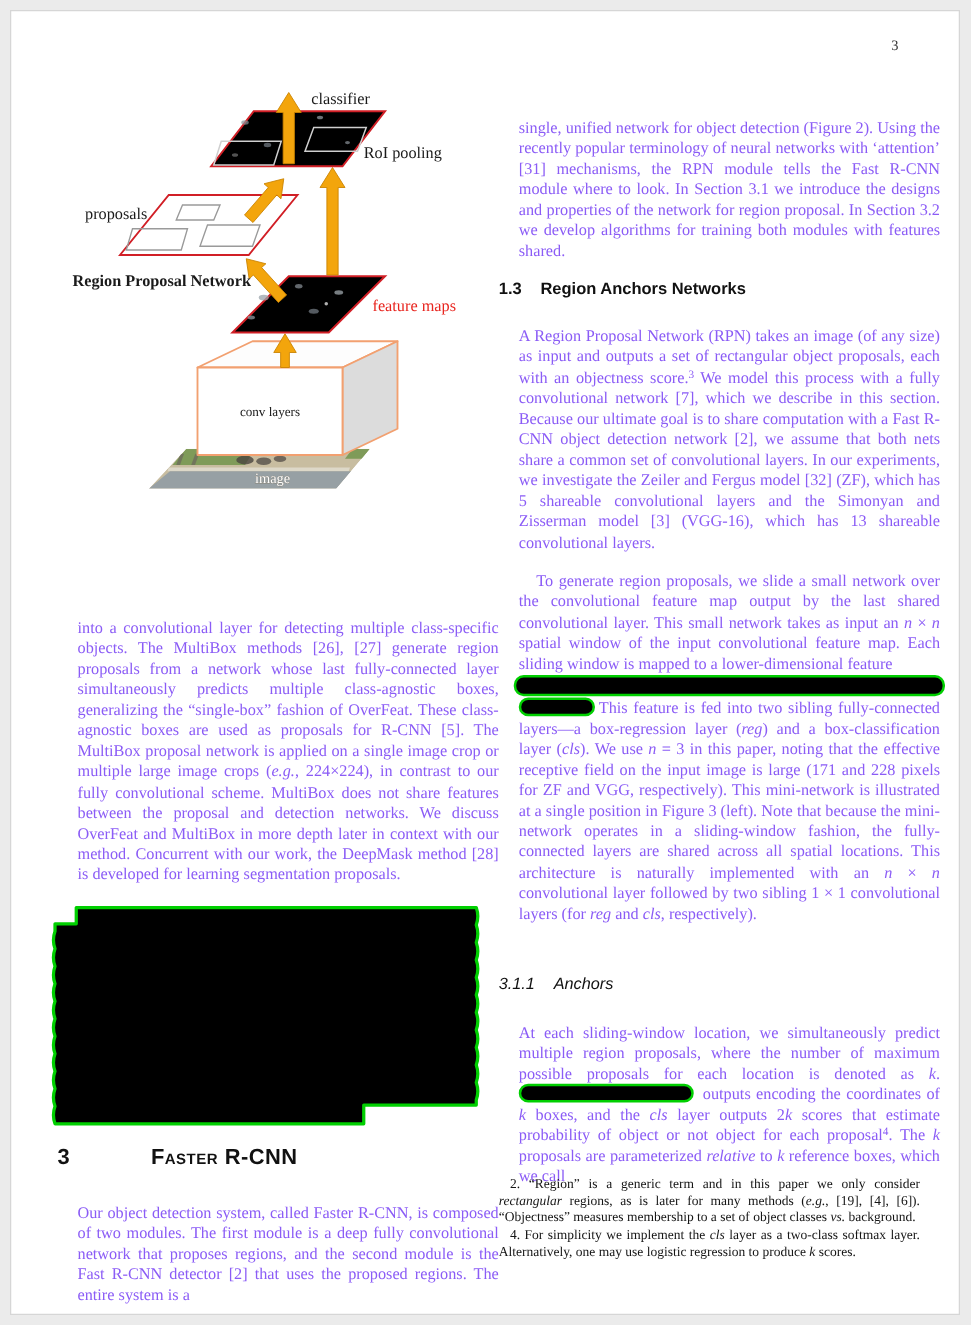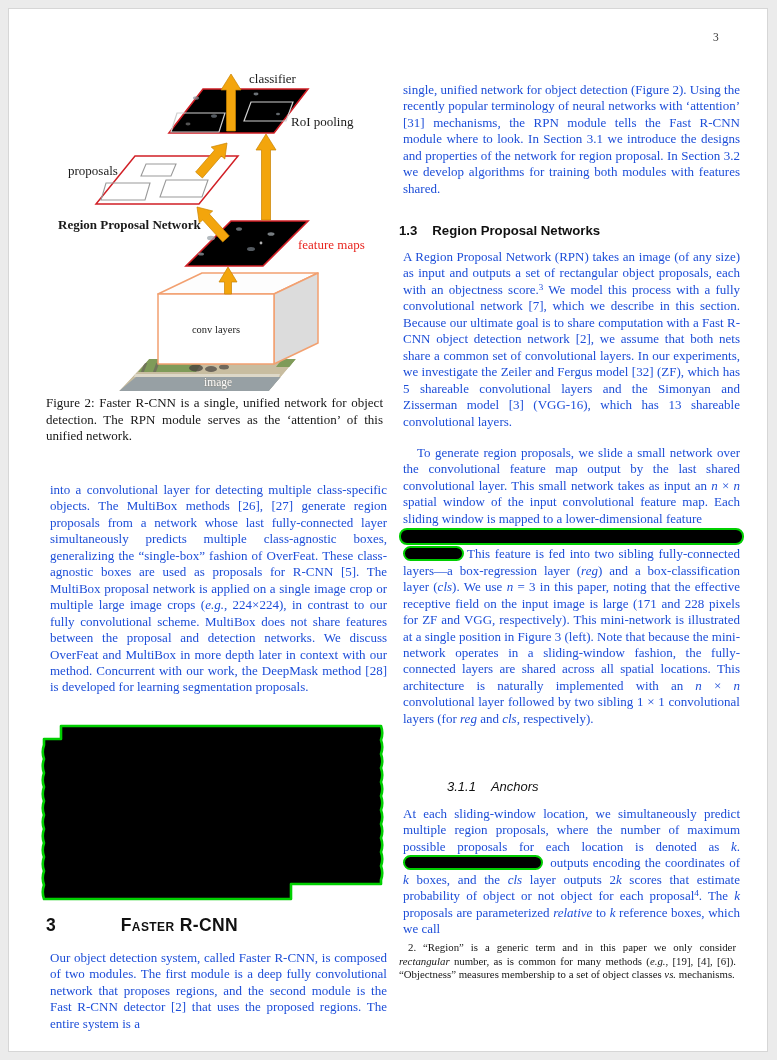--- a/index.html
+++ b/index.html
@@ -2,28 +2,28 @@
 <html><head>
 <meta charset="utf-8">
 <style>
   html,body{margin:0;padding:0;}
   body{width:777px;height:1060px;background:#ebebeb;position:relative;
        font-family:"Liberation Serif",serif;}
   #page{position:absolute;left:8px;top:8px;width:760px;height:1044px;
         background:#ffffff;border:1px solid #d6d6d6;box-sizing:border-box;}
   .abs{position:absolute;}
   .body-text{font:13px/16.45px "Liberation Serif",serif;text-align:justify;
-             color:#1d4ed8;margin:4px;}
+             color:#8b5cf6;margin:16px;}
   .body-text i{font-style:italic;}
   .body-text sup{font-size:9px;vertical-align:4px;line-height:0;}
   .indent{text-indent:14px;}
   #page-number{font:11.5px "Liberation Serif",serif;color:#333;}
   #caption{font:13px/16.6px "Liberation Serif",serif;text-align:justify;color:#151515;}
   .h31{font:bold 13.2px "Liberation Sans",sans-serif;color:#111;}
-  .h311{font:italic 13px "Liberation Sans",sans-serif;color:#111;margin-left:48px;}
+  .h311{font:italic 13px "Liberation Sans",sans-serif;color:#111;}
   .h3big{font:bold 17.5px "Liberation Sans",sans-serif;color:#111;}
   .h3big .sc{font-variant:small-caps;letter-spacing:.4px;padding-left:48px;}
   .h-num{margin-right:15px;}
   .h-num-big{margin-right:17px;}
   .fn{font:10.8px/13.7px "Liberation Serif",serif;text-align:justify;
       text-indent:9px;color:#151515;margin:0;}
   .fn i{}
   .bar-full{display:block;height:13px;background:#000;border:2.5px solid #00cf00;
             border-radius:8px;margin:1px -4px 1px -4px;}
   .bar-pill{display:inline-block;background:#000;border:2.5px solid #00cf00;
@@ -106,21 +106,20 @@
       <polygon points="205,46 247,46 240,65 198,65" fill="none" stroke="#cfcfcf" stroke-width="1.2"></polygon>
     </g>
     <text class="figtext" x="245" y="70" font-size="13">RoI pooling</text>
 
     <path d="M180.5,75 L180.5,34 L175,34 L185,18 L195,34 L189.5,34 L189.5,75 Z" fill="#f3a50c" stroke="#c98200" stroke-width=".7"></path>
     <text class="figtext" x="203" y="27" font-size="13">classifier</text>
 
     <text class="figtext" x="12" y="173" font-size="13" font-weight="bold">Region Proposal Network</text>
   </svg>
 
-  <div class="abs" id="caption" style="left:37px;top:386px;width:337px;">Figure 2: Faster R-CNN is a single, unified network for object detection. The RPN module serves as the ‘attention’ of this unified network.</div>
 
   <p class="abs body-text" style="left:37px;top:469px;width:337px;"><span>into a convolutional layer for detecting multiple class-specific objects. The MultiBox methods [26], [27] generate region proposals from a network whose last fully-connected layer simultaneously predicts multiple class-agnostic boxes, generalizing the “single-box” fashion of OverFeat. These class-agnostic boxes are used as proposals for R-CNN [5]. The MultiBox proposal network is applied on a single image crop or multiple large image crops (</span><i>e.g.</i><span>, 224×224), in contrast to our fully convolutional scheme. MultiBox does not share features between the proposal and detection networks. We discuss OverFeat and MultiBox in more depth later in context with our method. Concurrent with our work, the DeepMask method [28] is developed for learning segmentation proposals.</span></p>
 
   <svg class="abs" style="left:31px;top:713px;" width="350" height="186" viewBox="0 0 350 186">
     <path fill="#000000" stroke="#00cf00" stroke-width="2.6" stroke-linejoin="round" d="M21,4 H341
          q 2.5,7 0,14 q 2.5,7 0,14 q 2.5,7 0,14 q 2.5,7 0,14 q 2.5,7 0,14 q 2.5,7 0,14
          q 2.5,7 0,14 q 2.5,7 0,14 q 2.5,7 0,14 q 2.5,7 0,14 q 2.5,7 0,14 l 0,4
          L 251,162 V 177 H 4
          q -2.5,-7 0,-14 q -2.5,-7 0,-14 q -2.5,-7 0,-14 q -2.5,-7 0,-14 q -2.5,-7 0,-14 q -2.5,-7 0,-14
          q -2.5,-7 0,-14 q -2.5,-7 0,-14 q -2.5,-7 0,-14 q -2.5,-7 0,-14 q -2.5,-7 0,-14 l 0,-6
@@ -129,30 +128,31 @@
 
   <div class="abs h3big" style="left:37px;top:906px;">
     <span class="h-num-big">3</span><span class="sc">Faster R-CNN</span>
   </div>
 
   <p class="abs body-text" style="left:37px;top:937px;width:337px;">Our object detection system, called Faster R-CNN, is composed of two modules. The first module is a deep fully convolutional network that proposes regions, and the second module is the Fast R-CNN detector [2] that uses the proposed regions. The entire system is a</p>
 
   <p class="abs body-text" style="left:390px;top:69px;width:337px;">single, unified network for object detection (Figure 2). Using the recently popular terminology of neural networks with ‘attention’ [31] mechanisms, the RPN module tells the Fast R-CNN module where to look. In Section 3.1 we introduce the designs and properties of the network for region proposal. In Section 3.2 we develop algorithms for training both modules with features shared.</p>
 
   <div class="abs h31" style="left:390px;top:214px;">
-    <span class="h-num">1.3</span><span>Region Proposal Networks</span>
+    <span class="h-num">1.3</span><span>Region Anchors Networks</span>
   </div>
 
   <p class="abs body-text" style="left:390px;top:236px;width:337px;"><span>A Region Proposal Network (RPN) takes an image (of any size) as input and outputs a set of rectangular object proposals, each with an objectness score.</span><sup>3</sup><span> We model this process with a fully convolutional network [7], which we describe in this section. Because our ultimate goal is to share computation with a Fast R-CNN object detection network [2], we assume that both nets share a common set of convolutional layers. In our experiments, we investigate the Zeiler and Fergus model [32] (ZF), which has 5 shareable convolutional layers and the Simonyan and Zisserman model [3] (VGG-16), which has 13 shareable convolutional layers.</span></p>
 
   <p class="abs body-text indent" style="left:390px;top:432px;width:337px;"><span>To generate region proposals, we slide a small network over the convolutional feature map output by the last shared convolutional layer. This small network takes as input an </span><i>n</i><span> × </span><i>n</i><span> spatial window of the input convolutional feature map. Each sliding window is mapped to a lower-dimensional feature</span><span class="bar-full"></span><span class="bar-pill" style="width: 57px;"></span><span>This feature is fed into two sibling fully-connected layers—a box-regression layer (</span><i>reg</i><span>) and a box-classification layer (</span><i>cls</i><span>). We use </span><i>n</i><span> = 3 in this paper, noting that the effective receptive field on the input image is large (171 and 228 pixels for ZF and VGG, respectively). This mini-network is illustrated at a single position in Figure 3 (left). Note that because the mini-network operates in a sliding-window fashion, the fully-connected layers are shared across all spatial locations. This architecture is naturally implemented with an </span><i>n</i><span> × </span><i>n</i><span> convolutional layer followed by two sibling 1 × 1 convolutional layers (for </span><i>reg</i><span> and </span><i>cls</i><span>, respectively).</span></p>
 
   <div class="abs h311" style="left:390px;top:770px;">
     <span class="h-num">3.1.1</span><span>Anchors</span>
   </div>
 
   <p class="abs body-text" style="left:390px;top:793px;width:337px;"><span>At each sliding-window location, we simultaneously predict multiple region proposals, where the number of maximum possible proposals for each location is denoted as </span><i>k</i><span>. </span><span class="bar-pill" style="width: 136px;"></span><span> outputs encoding the coordinates of </span><i>k</i><span> boxes, and the </span><i>cls</i><span> layer outputs 2</span><i>k</i><span> scores that estimate probability of object or not object for each proposal</span><sup>4</sup><span>. The </span><i>k</i><span> proposals are parameterized </span><i>relative</i><span> to </span><i>k</i><span> reference boxes, which we call</span></p>
 
   <div class="abs" style="left:390px;top:932px;width:337px;">
-    <p class="fn"><span>2. “Region” is a generic term and in this paper we only consider </span><i>rectangular</i><span> number, as is common for many methods (</span><i>e.g.</i><span>, [19], [4], [6]). “Objectness” measures membership to a set of object classes </span><i>vs.</i><span> mechanisms.</span></p>
+    <p class="fn"><span>2. “Region” is a generic term and in this paper we only consider </span><i>rectangular</i><span> regions, as is later for many methods (</span><i>e.g.</i><span>, [19], [4], [6]). “Objectness” measures membership to a set of object classes </span><i>vs.</i><span> background.</span></p>
+    <p class="fn"><span>4. For simplicity we implement the </span><i>cls</i><span> layer as a two-class softmax layer. Alternatively, one may use logistic regression to produce </span><i>k</i><span> scores.</span></p>
   </div>
 
 </div>
 
 </body></html>

